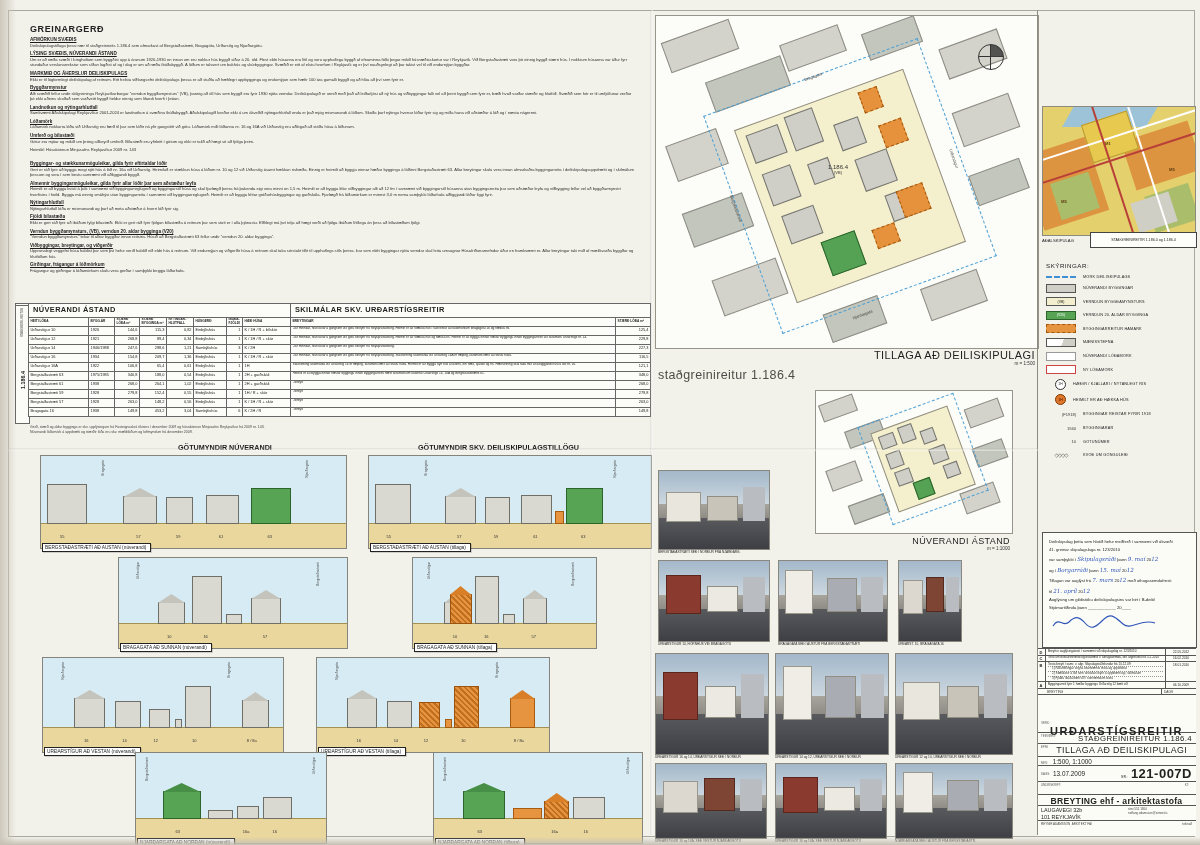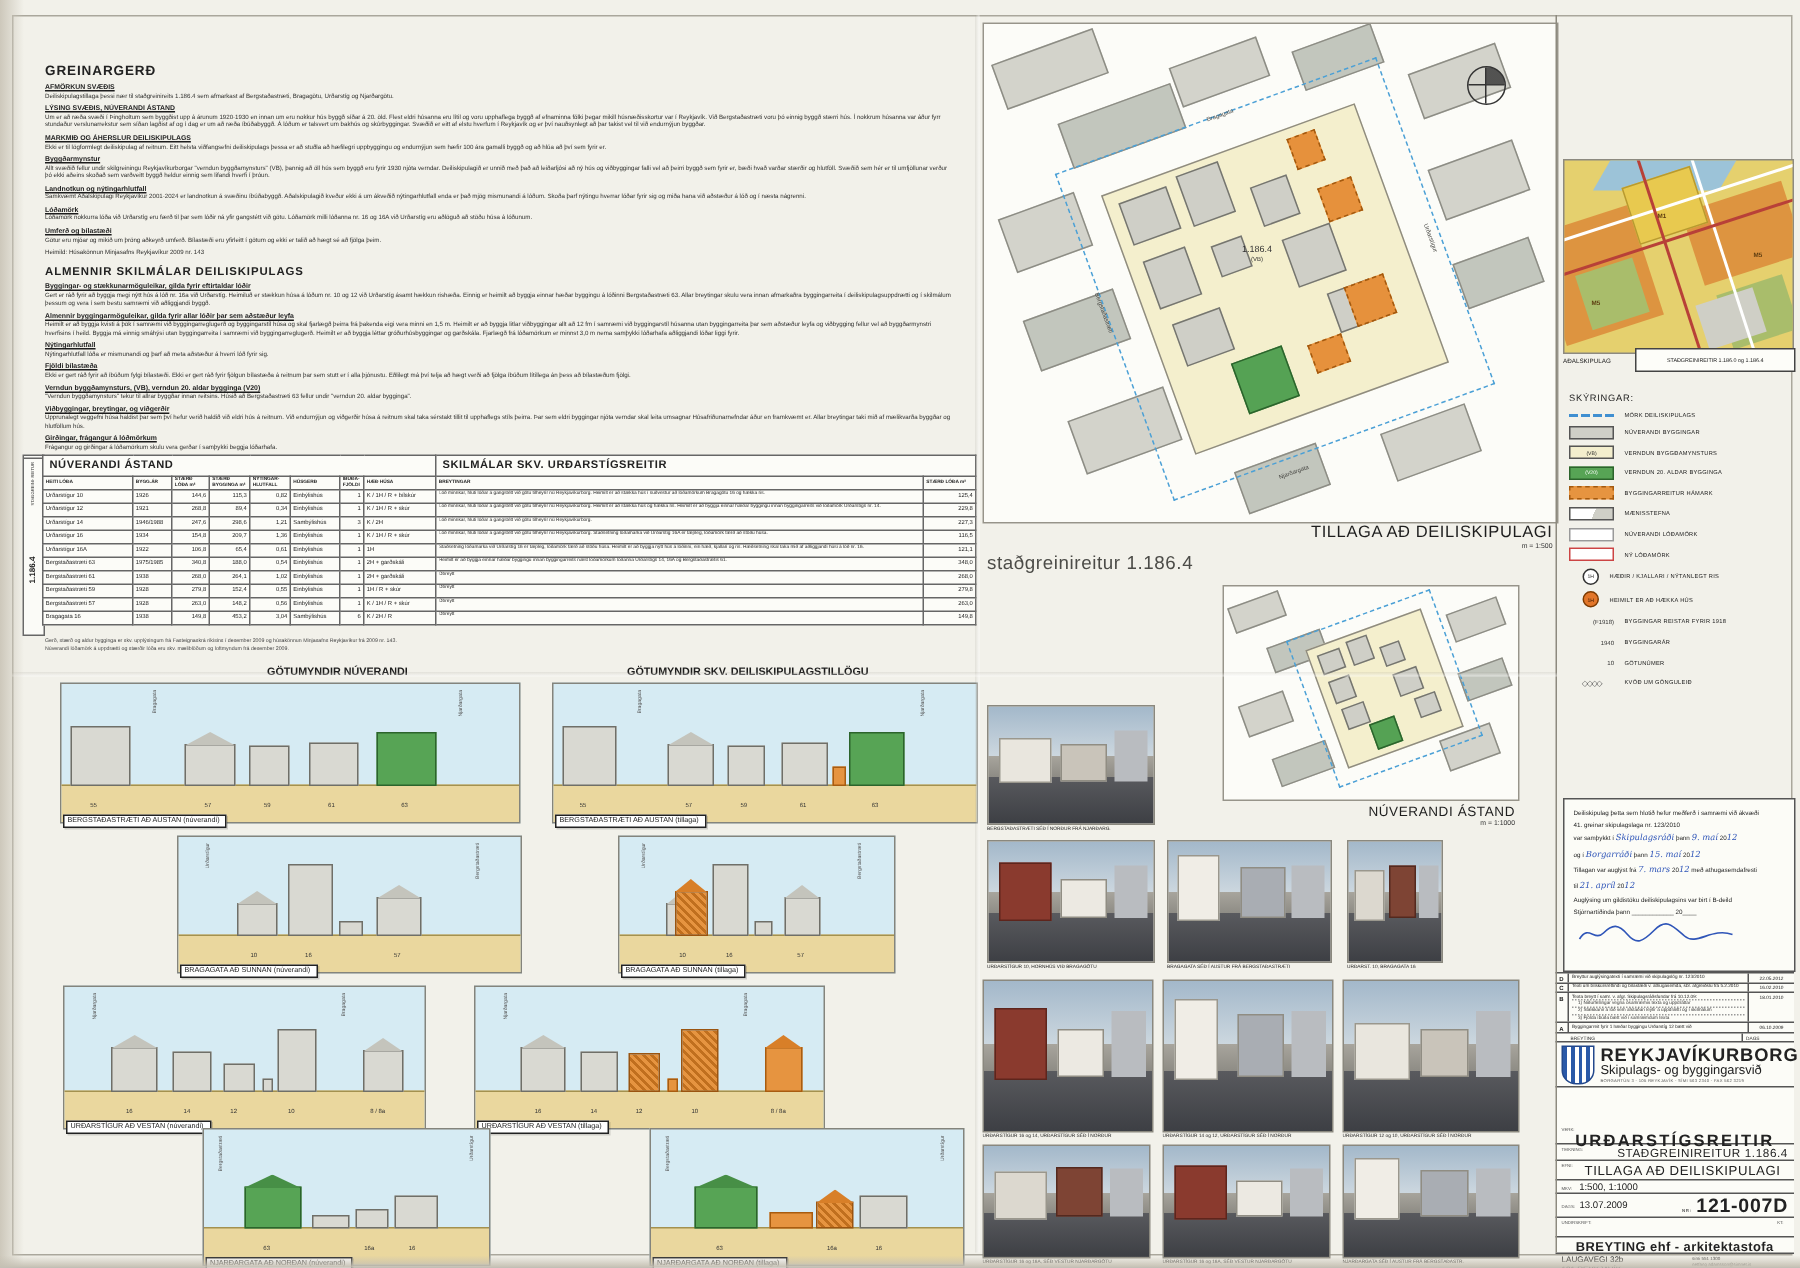--- a/index.html
+++ b/index.html
@@ -5,21 +5,21 @@
   html,body{margin:0;padding:0;background:#9a988f;font-family:"Liberation Sans",sans-serif;}
   .sheet{position:relative;width:1200px;height:845px;background:#f2f1ea;overflow:hidden;color:#222;}
   .frame{position:absolute;left:8px;top:10px;width:1185px;height:825px;border:1px solid #aaa79c;}
   .edge-l{position:absolute;left:0;top:0;width:16px;height:100%;background:linear-gradient(90deg,#cdc8bb,rgba(242,241,234,0));}
   .edge-b{position:absolute;left:0;bottom:0;width:100%;height:8px;background:linear-gradient(0deg,#c5c0b3,rgba(242,241,234,0));}
   .crease-v{position:absolute;left:650px;top:10px;width:3px;height:825px;background:linear-gradient(90deg,rgba(90,85,70,.10),rgba(255,255,255,.55));}
   .crease-h{position:absolute;left:8px;top:448px;width:1030px;height:3px;background:linear-gradient(180deg,rgba(90,85,70,.10),rgba(255,255,255,.5));}
   .vdiv{position:absolute;left:1037px;top:10px;width:1px;height:825px;background:#8d8a7f;}
 
   
-  .report{position:absolute;overflow:hidden;margin-top:18px;}
+  .report{position:absolute;overflow:hidden;}
   .rep-title{font-size:9px;font-weight:bold;letter-spacing:.6px;margin:0 0 3px 0;}
   .rep-title.small{font-size:7.6px;}
   .sec h4{font-size:4.6px;font-weight:bold;text-decoration:underline;margin:3.2px 0 .6px 0;color:#1d1d1d;}
   .sec p{font-size:4.1px;line-height:1.32;margin:0;color:#30302e;max-width:606px;}
 
   
   .side-strip{position:absolute;left:15px;top:303px;width:13px;height:119px;border:.5px solid #666;background:#fbfbf7;}
   .side-strip .s1{position:absolute;top:1px;left:0;width:13px;height:33px;border-bottom:.5px solid #666;
     display:flex;align-items:center;justify-content:center;font-size:2.8px;color:#333;
     writing-mode:vertical-rl;transform:rotate(180deg);text-align:center;line-height:1.1;}
@@ -202,21 +202,20 @@
           <p>Götur eru mjóar og mikið um þröng aðkeyrð umferð. Bílastæði eru yfirleitt í götum og ekki er talið að hægt sé að fjölga þeim.</p>
         </div>
         <div class="sec">
           <h4></h4>
           <p>Heimild: Húsakönnun Minjasafns Reykjavíkur 2009 nr. 143</p>
         </div>
       </div>
   </div>
 
   <div class="report" style="left:30px;top:158px;width:612px;height:142px;">
-    <h2 class="rep-title small">ALMENNIR SKILMÁLAR DEILISKIPULAGS</h2>
     <div>
 
     <div class="sec">
           <h4>Byggingar- og stækkunarmöguleikar, gilda fyrir eftirtaldar lóðir</h4>
           <p>Gert er ráð fyrir að byggja megi nýtt hús á lóð nr. 16a við Urðarstíg. Heimiluð er stækkun húsa á lóðum nr. 10 og 12 við Urðarstíg ásamt hækkun rishæða. Einnig er heimilt að byggja einnar hæðar byggingu á lóðinni Bergstaðastræti 63. Allar breytingar skulu vera innan afmarkaðra byggingarreita í deiliskipulagsuppdrætti og í skilmálum þessum og vera í sem bestu samræmi við aðliggjandi byggð.</p>
         </div>
         <div class="sec">
           <h4>Almennir byggingarmöguleikar, gilda fyrir allar lóðir þar sem aðstæður leyfa</h4>
           <p>Heimilt er að byggja kvisti á þök í samræmi við byggingarreglugerð og byggingarstíl húsa og skal fjarlægð þeirra frá þakenda eigi vera minni en 1,5 m. Heimilt er að byggja litlar viðbyggingar allt að 12 fm í samræmi við byggingarstíl húsanna utan byggingarreita þar sem aðstæður leyfa og viðbygging fellur vel að byggðarmynstri hverfisins í heild. Byggja má einnig smáhýsi utan byggingarreita í samræmi við byggingarreglugerð. Heimilt er að byggja léttar gróðurhúsbyggingar og garðskála. Fjarlægð frá lóðamörkum er minnst 3,0 m nema samþykki lóðarhafa aðliggjandi lóðar liggi fyrir.</p>
         </div>
@@ -784,28 +783,20 @@
           <span class="rev-dt">06.10.2009</span>
         </div>
       </div>
     <div class="rev-foot">
       <span class="a">BREYTING</span>
       <span class="b">DAGS</span>
     </div>
   </div>
 
   <div class="tb" style="left:1037px;top:694px;width:159px;height:141px;">
-    <div class="row tb-head" style="height:30px;">
-      <div class="logo"></div>
-      <div>
-        <div class="org">REYKJAVÍKURBORG</div>
-        <div class="dept">Skipulags- og byggingarsvið</div>
-        <div class="addr">BORGARTÚN 3  -  105 REYKJAVÍK  -  SÍMI 563 2340  -  FAX 562 3219</div>
-      </div>
-    </div>
     <div class="row" style="height:14px;margin-top:24px;">
       <span class="lab">VERK:</span>
       <div class="verk">URÐARSTÍGSREITIR</div>
     </div>
     <div class="row" style="height:11px;">
       <span class="lab" style="float:left;">TEIKNING:</span>
       <div class="teikn">STAÐGREINIREITUR 1.186.4</div>
     </div>
     <div class="row" style="height:13px;">
       <span class="lab" style="float:left;">EFNI:</span>

